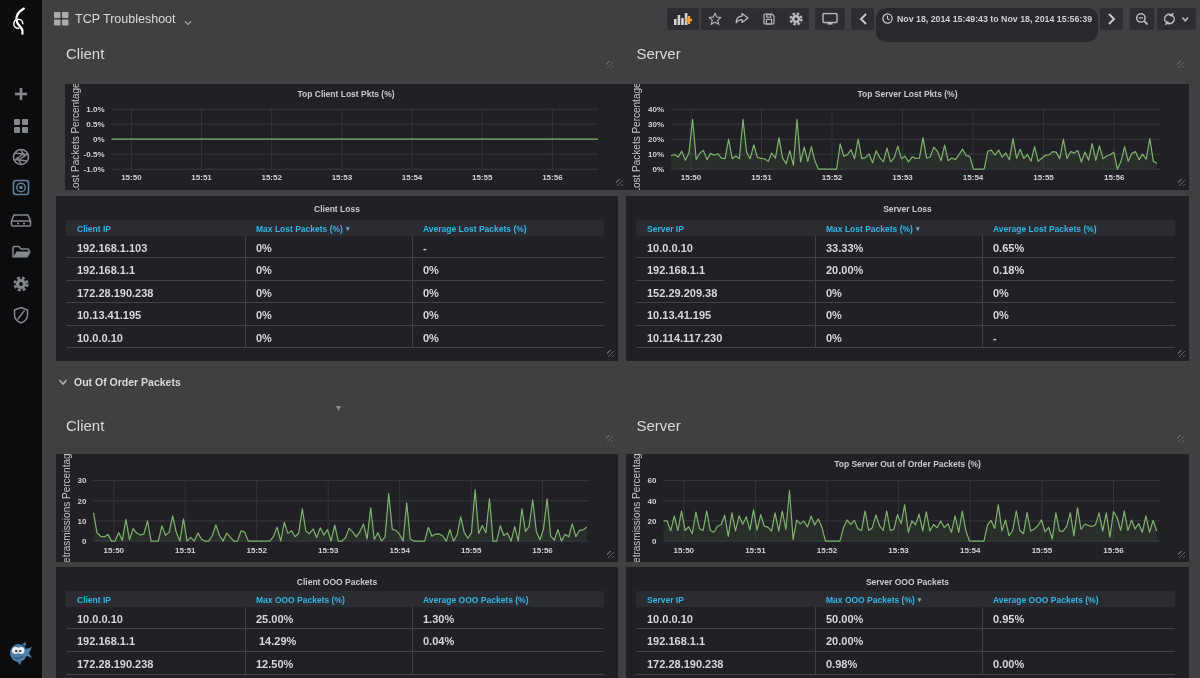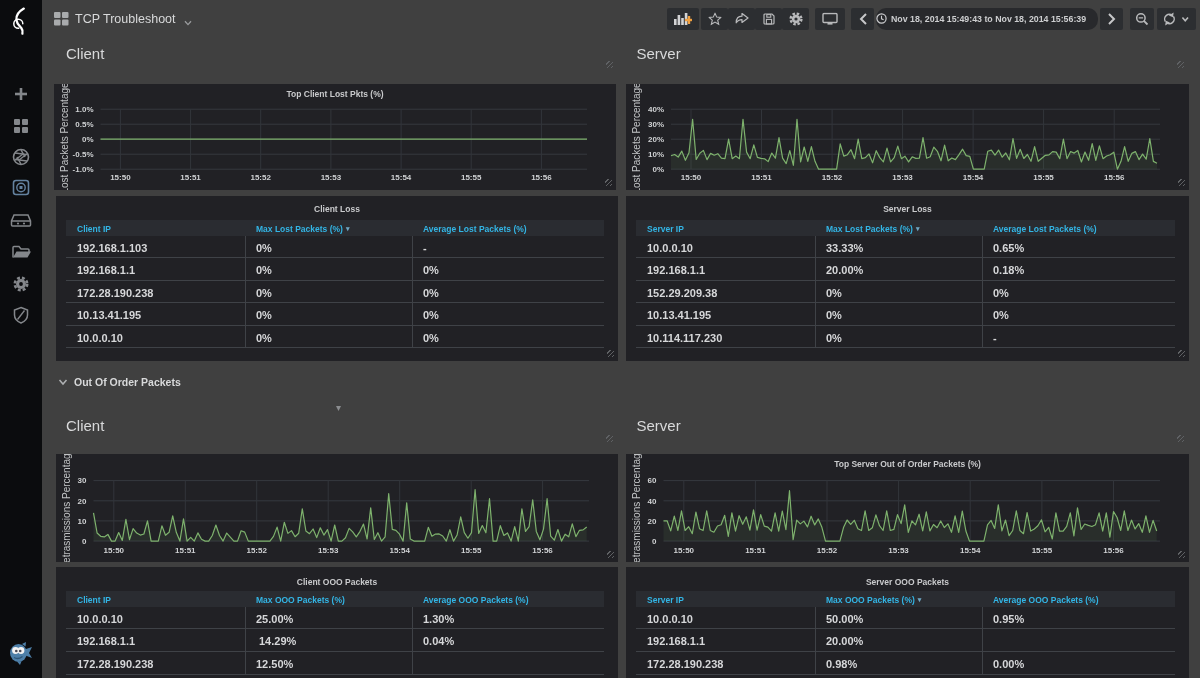--- a/index.html
+++ b/index.html
@@ -15,22 +15,22 @@
 .scaret{font-size:7px;color:#6fa7c4;margin-left:3px;position:relative;top:-1px;}
 .trow{position:relative;border-bottom:1px solid #3f4247;box-sizing:border-box;}
 .tc{position:absolute;top:2px;height:100%;font-size:11px;font-weight:bold;color:#d6d7d9;padding-left:11px;line-height:21.4px;white-space:nowrap;box-sizing:border-box;}
 .vsep{position:absolute;width:1px;background:#3f4247;}
 .rsz{position:absolute;right:4px;bottom:4px;width:7px;height:7px;
   background:repeating-linear-gradient(135deg,transparent 0,transparent 2px,#5f6164 2px,#5f6164 3px);}
 .rszf{position:absolute;width:7px;height:7px;
   background:repeating-linear-gradient(135deg,transparent 0,transparent 2px,#5f6164 2px,#5f6164 3px);}
 .btn{position:absolute;top:8px;height:22px;background:#2c2e31;border-radius:2px;}
 .btn svg{position:absolute;left:50%;top:50%;transform:translate(-50%,-50%);}
-#timebox{position:absolute;left:876px;top:8px;width:222px;height:22px;background:#28292c;border-radius:10px;
-  font-size:8.8px;font-weight:bold;color:#cdced0;line-height:22px;white-space:nowrap;}
+#timebox{position:absolute;left:876px;top:8px;width:222px;height:34px;background:#28292c;border-radius:10px;
+  font-size:8.8px;font-weight:bold;color:#cdced0;line-height:22px;text-align:center;white-space:nowrap;}
 .rowtitle{position:absolute;font-size:10.5px;font-weight:bold;color:#d8d9da;white-space:nowrap;}
 .caret{position:absolute;font-size:8px;color:#8b8d90;}
 svg text{font-family:"Liberation Sans",sans-serif;}
 </style>
 </head>
 <body>
 <div id="root">
 
 <div id="sidebar">
   <svg width="42" height="42" style="position:absolute;top:0;left:0">
@@ -209,21 +209,21 @@
       <path d="M1.5,2 L5,6 L8.5,2" fill="none" stroke="#aeb0b2" stroke-width="1.5"></path>
     </svg>
 <div class="rowtitle" style="left:74px;top:375.5px">Out Of Order Packets</div>
 <div class="caret" style="left:336px;top:402px;font-size:10px">▾</div>
 
 <div class="rszf" style="left:606px;top:61px"></div>
 <div class="rszf" style="left:1177px;top:61px"></div>
 <div class="rszf" style="left:606px;top:435px"></div>
 <div class="rszf" style="left:1177px;top:435px"></div>
 
-<div class="panel" style="left:54px;top:84px;width:562px;height:106px">
+<div class="panel" style="left:65px;top:84px;width:562px;height:106px">
       <div class="ptitle" style="top:4.5px">Top Client Lost Pkts (%)</div>
       <svg width="562" height="106" style="position:absolute;left:0;top:0">
         <line x1="46.5" y1="25.2" x2="533" y2="25.2" stroke="#36393f" stroke-width="1"></line>
         <line x1="46.5" y1="40.2" x2="533" y2="40.2" stroke="#36393f" stroke-width="1"></line>
         <line x1="46.5" y1="55.2" x2="533" y2="55.2" stroke="#36393f" stroke-width="1"></line>
         <line x1="46.5" y1="70.2" x2="533" y2="70.2" stroke="#36393f" stroke-width="1"></line>
         <line x1="46.5" y1="85.2" x2="533" y2="85.2" stroke="#36393f" stroke-width="1"></line>
         <line x1="66.4" y1="25.2" x2="66.4" y2="85.2" stroke="#32353b" stroke-width="1"></line>
         <line x1="136.6" y1="25.2" x2="136.6" y2="85.2" stroke="#32353b" stroke-width="1"></line>
         <line x1="206.7" y1="25.2" x2="206.7" y2="85.2" stroke="#32353b" stroke-width="1"></line>
@@ -242,20 +242,21 @@
         <text x="206.7" y="96" text-anchor="middle" font-size="8px" font-weight="600" fill="#d0d2d4">15:52</text>
         <text x="276.9" y="96" text-anchor="middle" font-size="8px" font-weight="600" fill="#d0d2d4">15:53</text>
         <text x="347.1" y="96" text-anchor="middle" font-size="8px" font-weight="600" fill="#d0d2d4">15:54</text>
         <text x="417.2" y="96" text-anchor="middle" font-size="8px" font-weight="600" fill="#d0d2d4">15:55</text>
         <text x="487.4" y="96" text-anchor="middle" font-size="8px" font-weight="600" fill="#d0d2d4">15:56</text>
         <text transform="rotate(-90 14 54.0)" x="14" y="54.0" text-anchor="middle" font-size="10px" font-weight="500" fill="#c2c4c6">Lost Packets Percentage</text>
       </svg>
       <div class="rsz"></div>
     </div>
     <div class="panel" style="left:626px;top:84px;width:563px;height:106px">
+      <div class="ptitle" style="top:4.5px">Top Server Lost Pkts (%)</div>
       <svg width="563" height="106" style="position:absolute;left:0;top:0">
         <line x1="45" y1="25.2" x2="534" y2="25.2" stroke="#36393f" stroke-width="1"></line>
         <line x1="45" y1="40.2" x2="534" y2="40.2" stroke="#36393f" stroke-width="1"></line>
         <line x1="45" y1="55.2" x2="534" y2="55.2" stroke="#36393f" stroke-width="1"></line>
         <line x1="45" y1="70.2" x2="534" y2="70.2" stroke="#36393f" stroke-width="1"></line>
         <line x1="45" y1="85.2" x2="534" y2="85.2" stroke="#36393f" stroke-width="1"></line>
         <line x1="65.0" y1="25.2" x2="65.0" y2="85.2" stroke="#32353b" stroke-width="1"></line>
         <line x1="135.5" y1="25.2" x2="135.5" y2="85.2" stroke="#32353b" stroke-width="1"></line>
         <line x1="206.1" y1="25.2" x2="206.1" y2="85.2" stroke="#32353b" stroke-width="1"></line>
         <line x1="276.6" y1="25.2" x2="276.6" y2="85.2" stroke="#32353b" stroke-width="1"></line>

